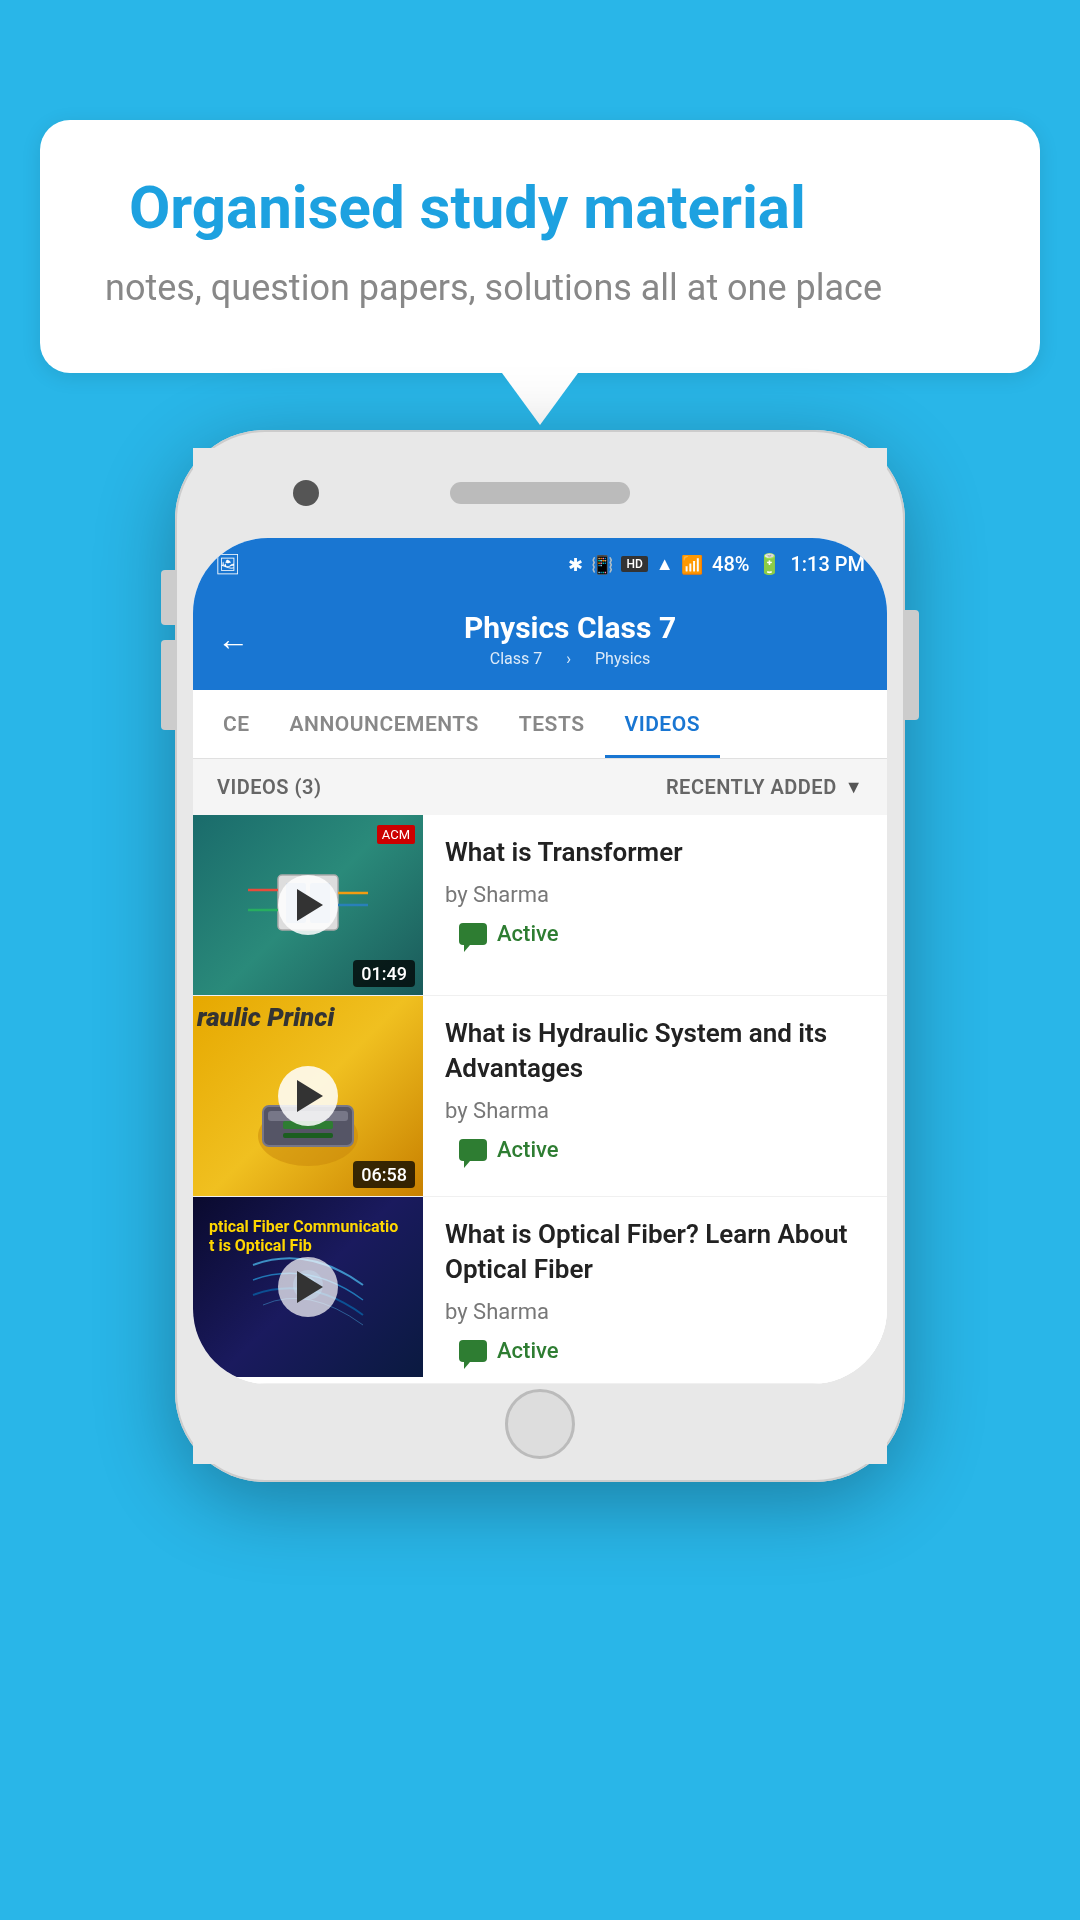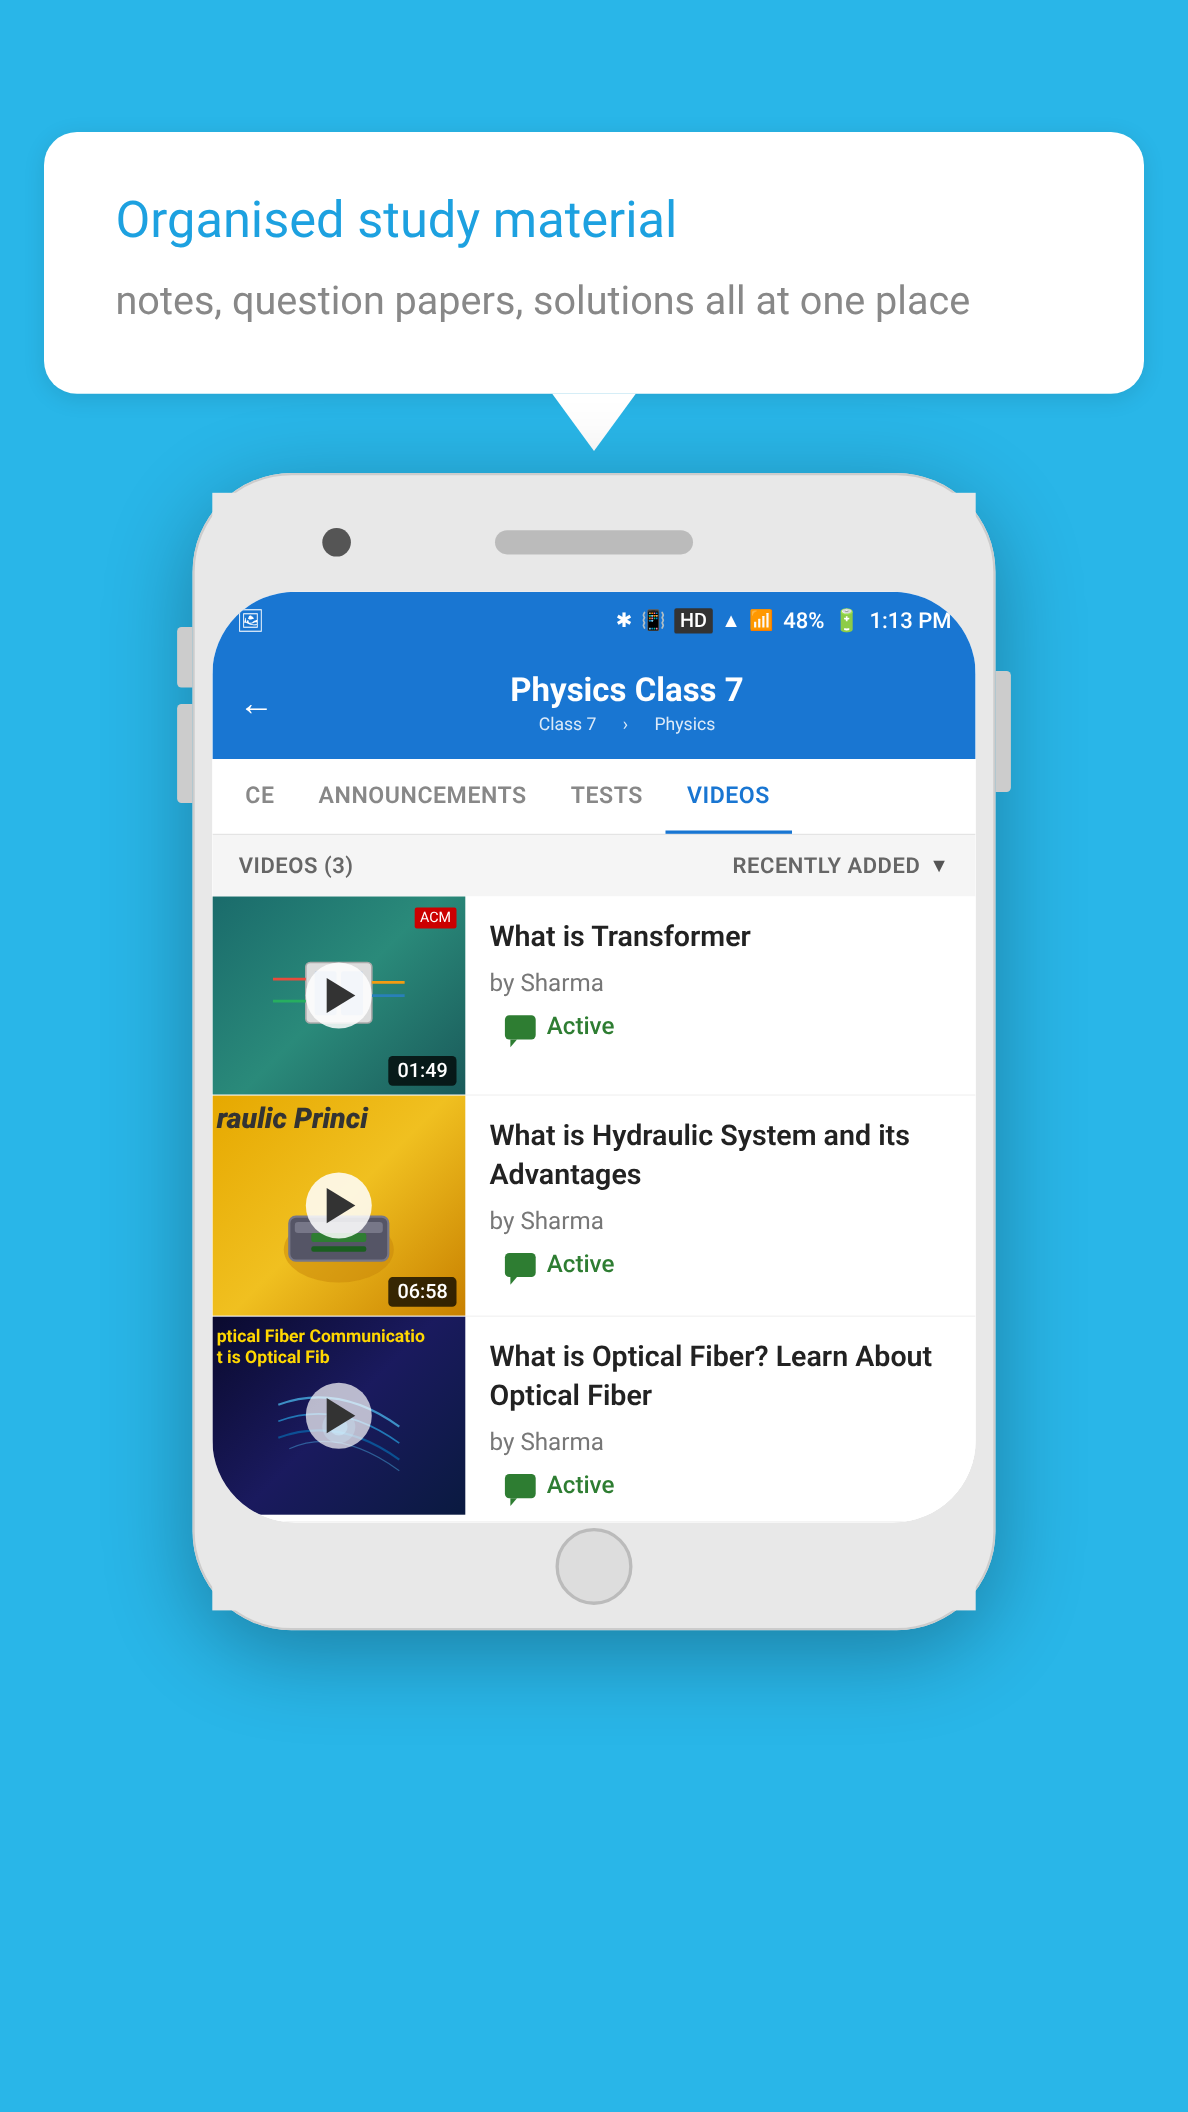--- a/index.html
+++ b/index.html
@@ -29,25 +29,26 @@
       content: '';
       position: absolute;
       bottom: -52px;
       left: 50%;
       transform: translateX(-50%);
       border-width: 52px 38px 0 38px;
       border-style: solid;
       border-color: white transparent transparent transparent;
     }
     .speech-bubble h1 {
-      font-size: 46px;
-      font-weight: 400;
+      font-size: 60px;
+      font-weight: 700;
       color: #1da1e0;
       line-height: 1.1;
       margin-bottom: 22px;
+      margin-left: 24px;
     }
     .speech-bubble p {
       font-size: 36px;
       color: #888;
       line-height: 1.4;
     }
 
     
     .phone-container {
       position: absolute;
@@ -278,20 +279,21 @@
       align-items: flex-start;
       justify-content: center;
     }
 
     
     .thumb-3 {
       background: linear-gradient(135deg, #0a0a2e 0%, #1a1a5e 50%, #0a1a40 100%);
       display: flex;
       align-items: flex-start;
       justify-content: flex-start;
+      padding: 12px;
     }
 
     .play-button {
       position: absolute;
       top: 50%;
       left: 50%;
       transform: translate(-50%, -50%);
       width: 60px;
       height: 60px;
       background: rgba(255,255,255,0.85);
@@ -462,21 +464,21 @@
     <div class="phone-inner">
       <div class="screen">
 
         <div class="status-bar">
           <div class="status-left">
             <span>🖼</span>
           </div>
           <div class="status-right">
             <span class="status-icon">✱</span>
             <span class="status-icon">📳</span>
-            <span style="background:#333;color:white;font-size:18px;padding:1px 5px;border-radius:2px;">HD</span>
+            <span style="background:#333;color:white;font-size:12px;padding:1px 5px;border-radius:2px;">HD</span>
             <span class="status-icon">▲</span>
             <span class="status-icon">📶</span>
             <span>48%</span>
             <span>🔋</span>
             <span>1:13 PM</span>
           </div>
         </div>
 
         <div class="app-header">
           <span class="back-arrow">←</span>

